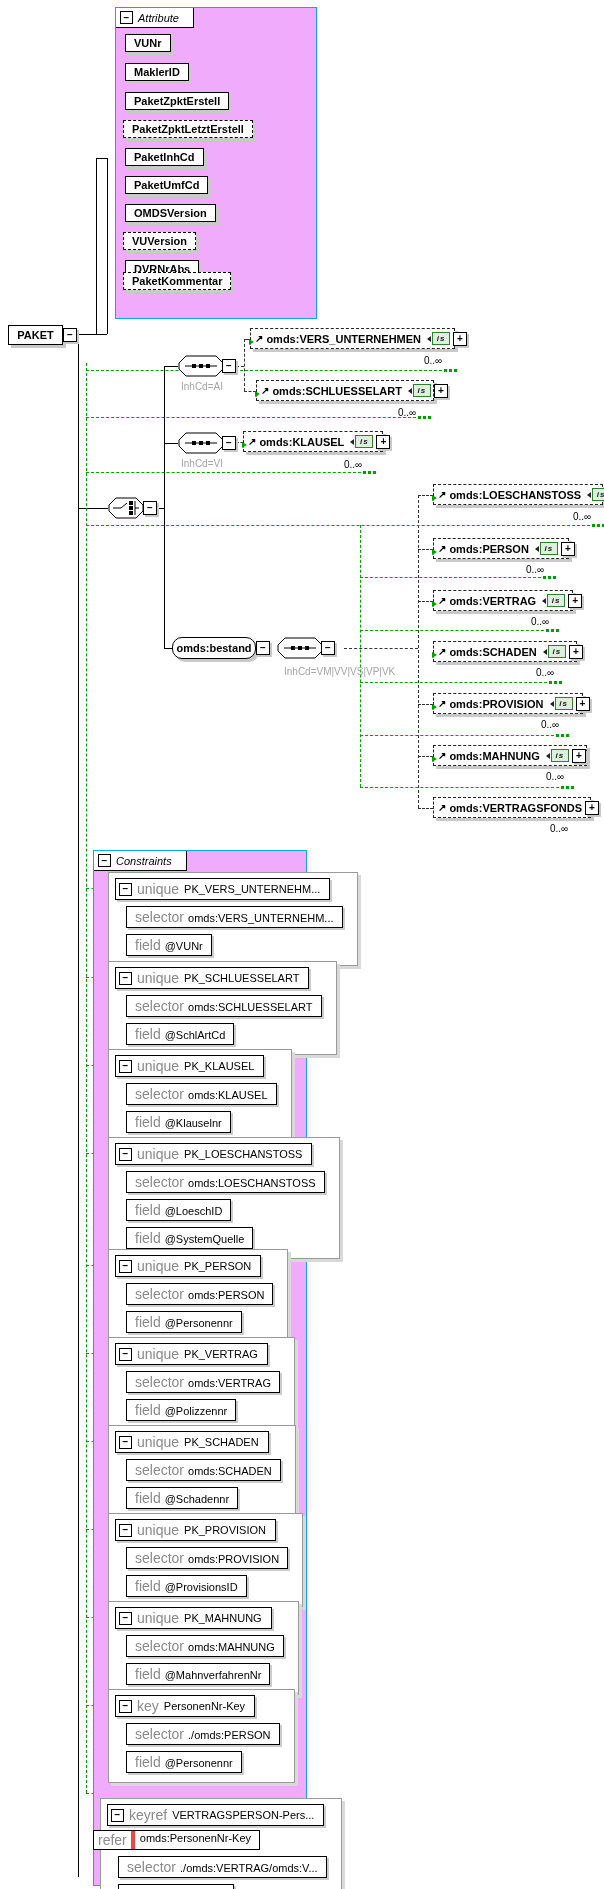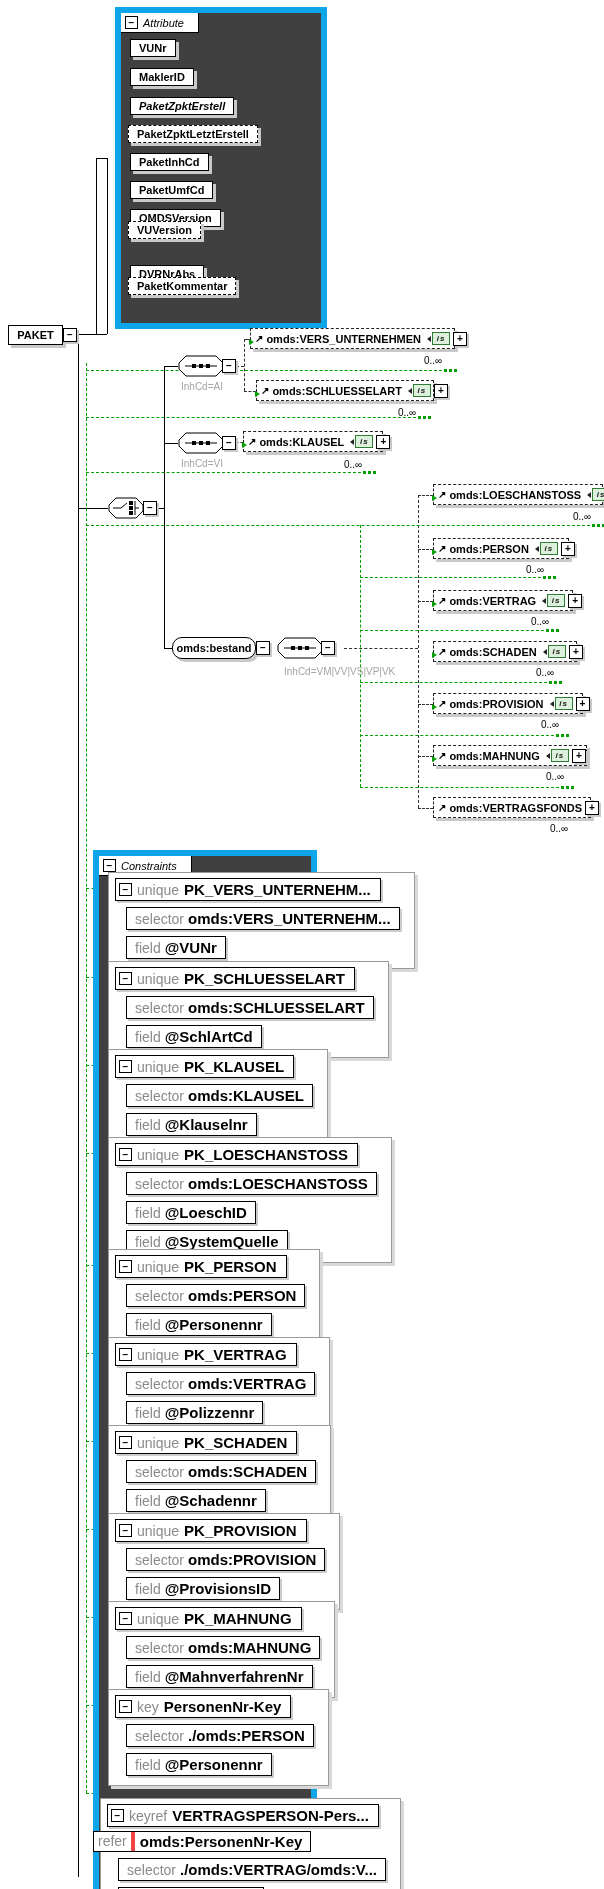--- a/index.html
+++ b/index.html
@@ -1,19 +1,19 @@
 <!DOCTYPE html>
 <html><head>
 <meta charset="utf-8">
 <style>
   html,body{margin:0;padding:0;background:#fff;}
   body{width:604px;height:1889px;overflow:hidden;
        font-family:"Liberation Sans",sans-serif;-webkit-font-smoothing:antialiased;}
   #canvas{position:relative;width:604px;height:1889px;background:#fff;}
-  .b{font-weight:bold;font-size:15px;color:#000;white-space:nowrap;}
+  .b{font-weight:normal;font-size:11px;color:#000;white-space:nowrap;}
   .gray{color:#8a8a8a;font-size:14px;white-space:nowrap;}
 
   
   .pm{display:inline-flex;align-items:center;justify-content:center;width:12px;height:12px;
       border:1px solid #000;background:#fff;box-shadow:2px 2px 0 #c9c9c9;
       font:bold 10px/10px "Liberation Sans",sans-serif;flex:none;}
   .pm.minus::before{content:"\2212";}
   .pm.plus::before{content:"+";}
   .pm.small{width:11px;height:11px;box-shadow:none;}
 
@@ -43,21 +43,21 @@
   .green-tri{position:absolute;left:-2px;bottom:3px;width:0;height:0;
              border:3px solid transparent;border-left:5px solid #00a000;}
   .occ{position:absolute;font-size:10px;color:#000;white-space:nowrap;}
 
   
   .attr{position:absolute;width:max-content;padding:2px 8px;font-weight:bold;font-size:11px;
         background:#fff;border:1px solid #000;box-shadow:3px 3px 0 #c9c9c9;white-space:nowrap;}
   .attr.opt{border-style:dashed;}
 
   
-  .panel{position:absolute;border:6px solid #0ea5e9;background:#404040;}
+  .panel{position:absolute;border:1px solid #0ea5e9;background:#f0abfc;}
   .panel-tab{position:absolute;top:0;left:0;display:flex;align-items:center;gap:5px;
              padding:3px 14px 3px 4px;border-right:1px solid #000;border-bottom:1px solid #000;
              background:#fff;font-style:italic;font-size:11px;white-space:nowrap;}
 
   
   .cblock{position:absolute;width:max-content;background:#fff;border:1px solid #9a9a9a;
           box-shadow:3px 3px 0 #d9d9d9;padding:5px 14px 9px 8px;}
   .chead{display:flex;align-items:center;gap:5px;width:max-content;border:1px solid #000;
          background:#fff;box-shadow:2px 2px 0 #ccc;padding:2px 9px 2px 3px;margin-left:-2px;}
   .crow{width:max-content;border:1px solid #000;background:#fff;box-shadow:2px 2px 0 #ccc;
@@ -148,26 +148,26 @@
     <span class="pm minus"></span>
   </div>
 
   <div class="panel" style="left:115px;top:7px;width:200px;height:310px;">
     <div class="panel-tab">
       <span class="pm minus small"></span>
       <span>Attribute</span>
     </div>
     <div class="attr" style="left:9px;top:26px;"><span>VUNr</span></div>
     <div class="attr" style="left:9px;top:55px;"><span>MaklerID</span></div>
-    <div class="attr" style="left:9px;top:84px;font-style:italic;"><span>PaketZpktErstell</span></div>
+    <div class="attr" style="left:9px;top:84px;"><span>PaketZpktErstell</span></div>
     <div class="attr opt" style="left:7px;top:112px;"><span>PaketZpktLetztErstell</span></div>
     <div class="attr" style="left:9px;top:140px;"><span>PaketInhCd</span></div>
     <div class="attr" style="left:9px;top:168px;"><span>PaketUmfCd</span></div>
     <div class="attr" style="left:9px;top:196px;"><span>OMDSVersion</span></div>
-    <div class="attr opt" style="left:7px;top:208px;"><span>VUVersion</span></div>
+    <div class="attr opt" style="left:7px;top:224px;"><span>VUVersion</span></div>
     <div class="attr" style="left:9px;top:252px;"><span>DVRNrAbs</span></div>
     <div class="attr opt" style="left:7px;top:264px;"><span>PaketKommentar</span></div>
   </div>
 
   <div class="icorow" style="left:178px;top:355px;">
     <svg width="46" height="22">
       <path d="M8 1 H38 L45 8 V14 L38 21 H8 L1 14 V8 Z" fill="#fff" stroke="#000"></path>
       <line x1="7" y1="11" x2="39" y2="11" stroke="#000"></line>
       <rect x="14" y="9" width="4" height="4" fill="#000"></rect>
         <rect x="21" y="9" width="4" height="4" fill="#000"></rect>

